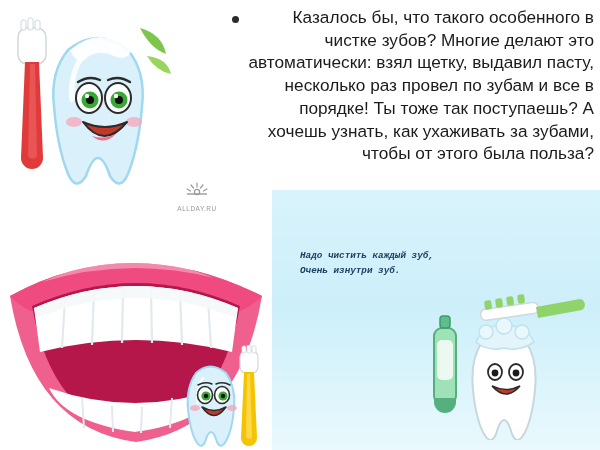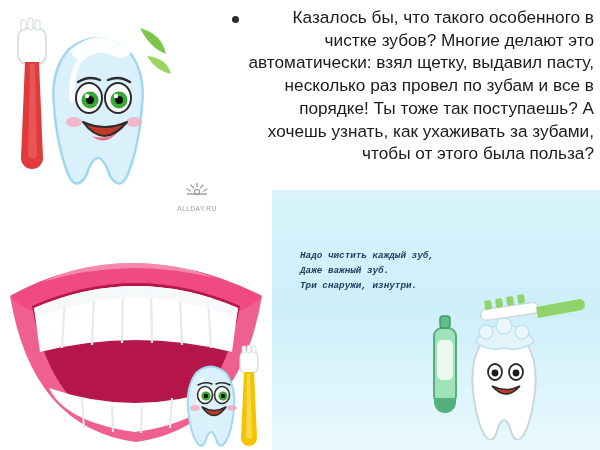--- a/index.html
+++ b/index.html
@@ -221,22 +221,21 @@
         </g>
       </g>
 
       <path d="M40 44 q86 -40 172 -4 q-86 -22 -172 4 z" fill="#ffffff" opacity="0.35"></path>
     </svg>
   </div>
 
   <div class="poem-panel">
     <div class="poem-lines">
       <div>Надо чистить каждый зуб,</div>
-      <div>Даже важный зуб.</div>
-      <div>Три снаружи, изнутри.</div>
+      <div>Очень изнутри зуб.</div>
     </div>
 
     <svg viewBox="0 0 180 150" width="180" height="150" style="position:absolute;left:148px;top:100px;" xmlns="http://www.w3.org/2000/svg">
 
       <g>
         <rect x="14" y="38" width="22" height="76" rx="8" fill="#9fe2b8" stroke="#56b07e" stroke-width="2"></rect>
         <rect x="17" y="50" width="16" height="40" rx="5" fill="#ffffff" opacity="0.8"></rect>
         <rect x="20" y="26" width="10" height="12" rx="3" fill="#5fbf8c" stroke="#3f9c6c" stroke-width="1.5"></rect>
         <path d="M14 108 h22 v4 a6 6 0 0 1 -22 0 z" fill="#56b07e"></path>
       </g>

